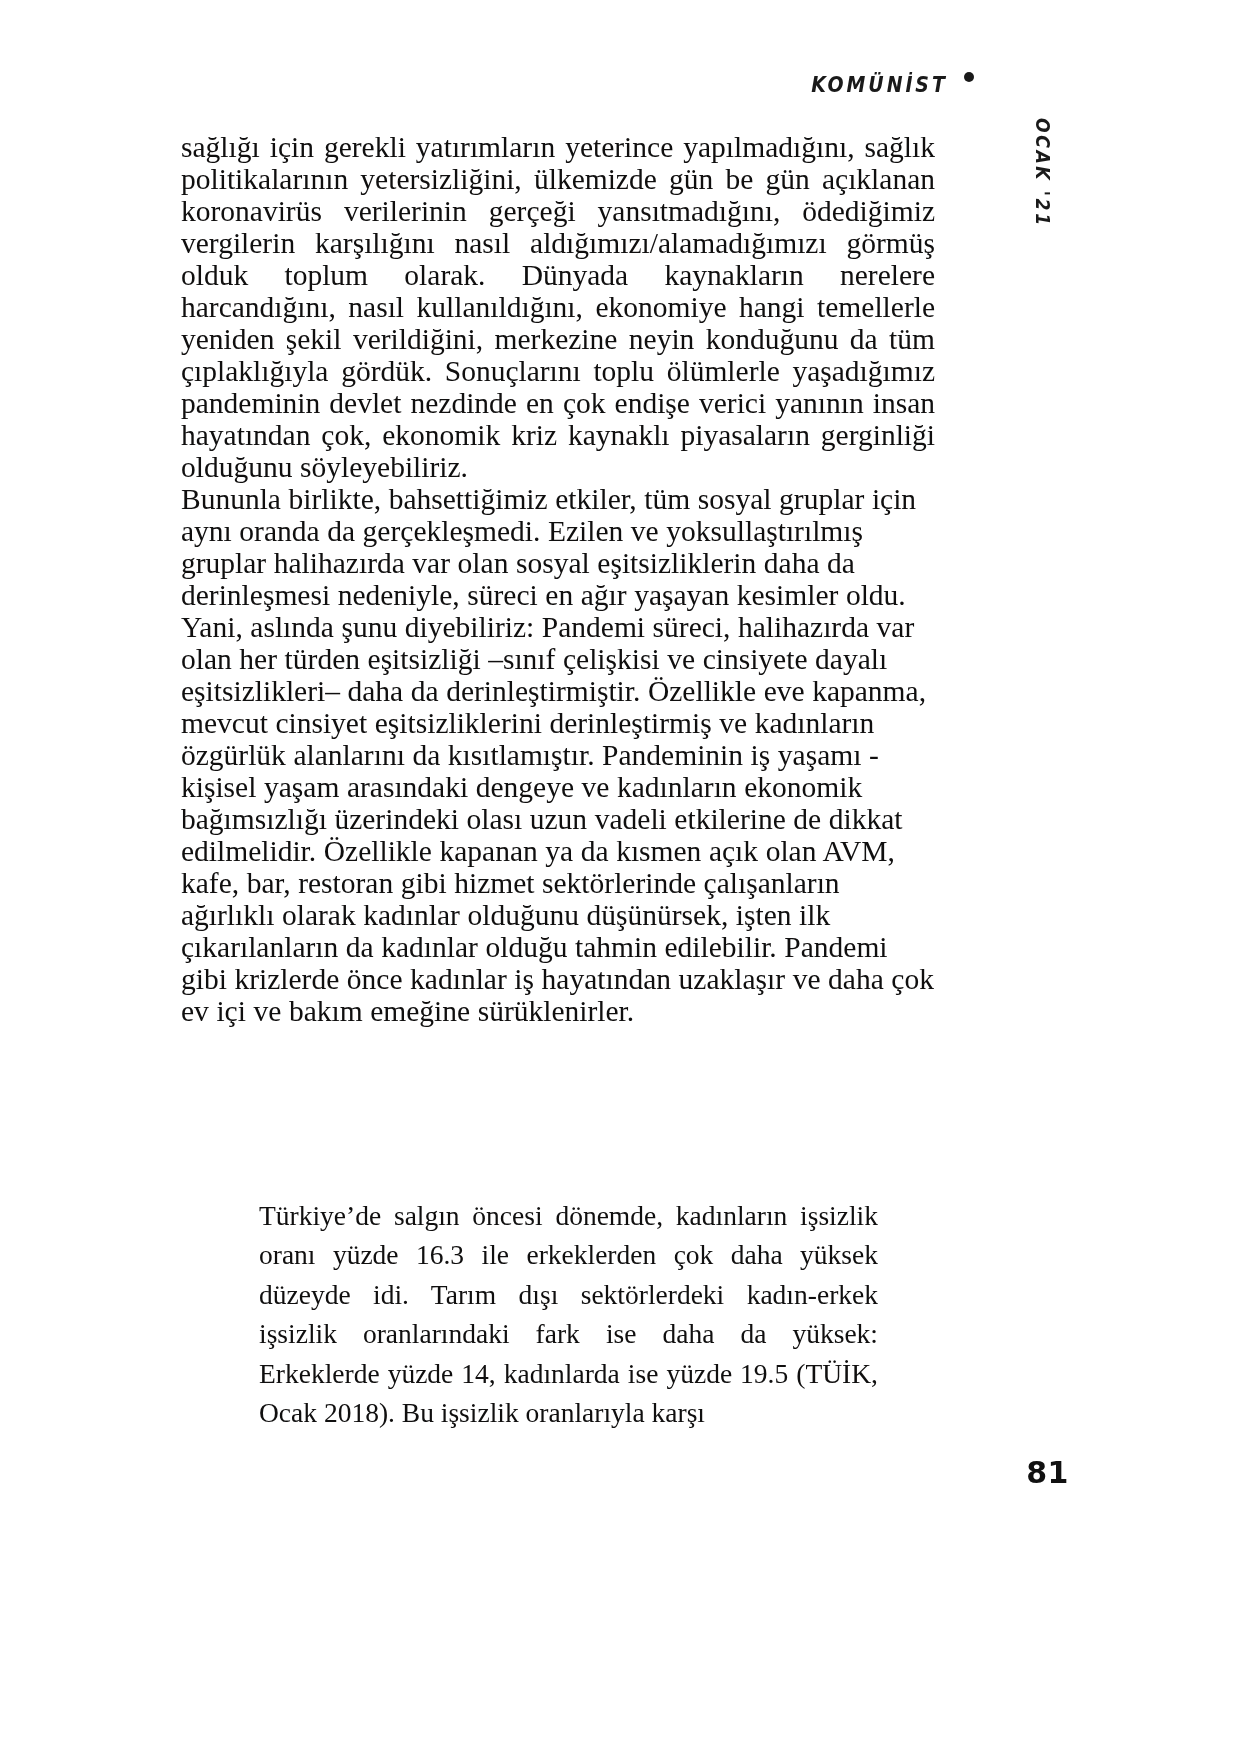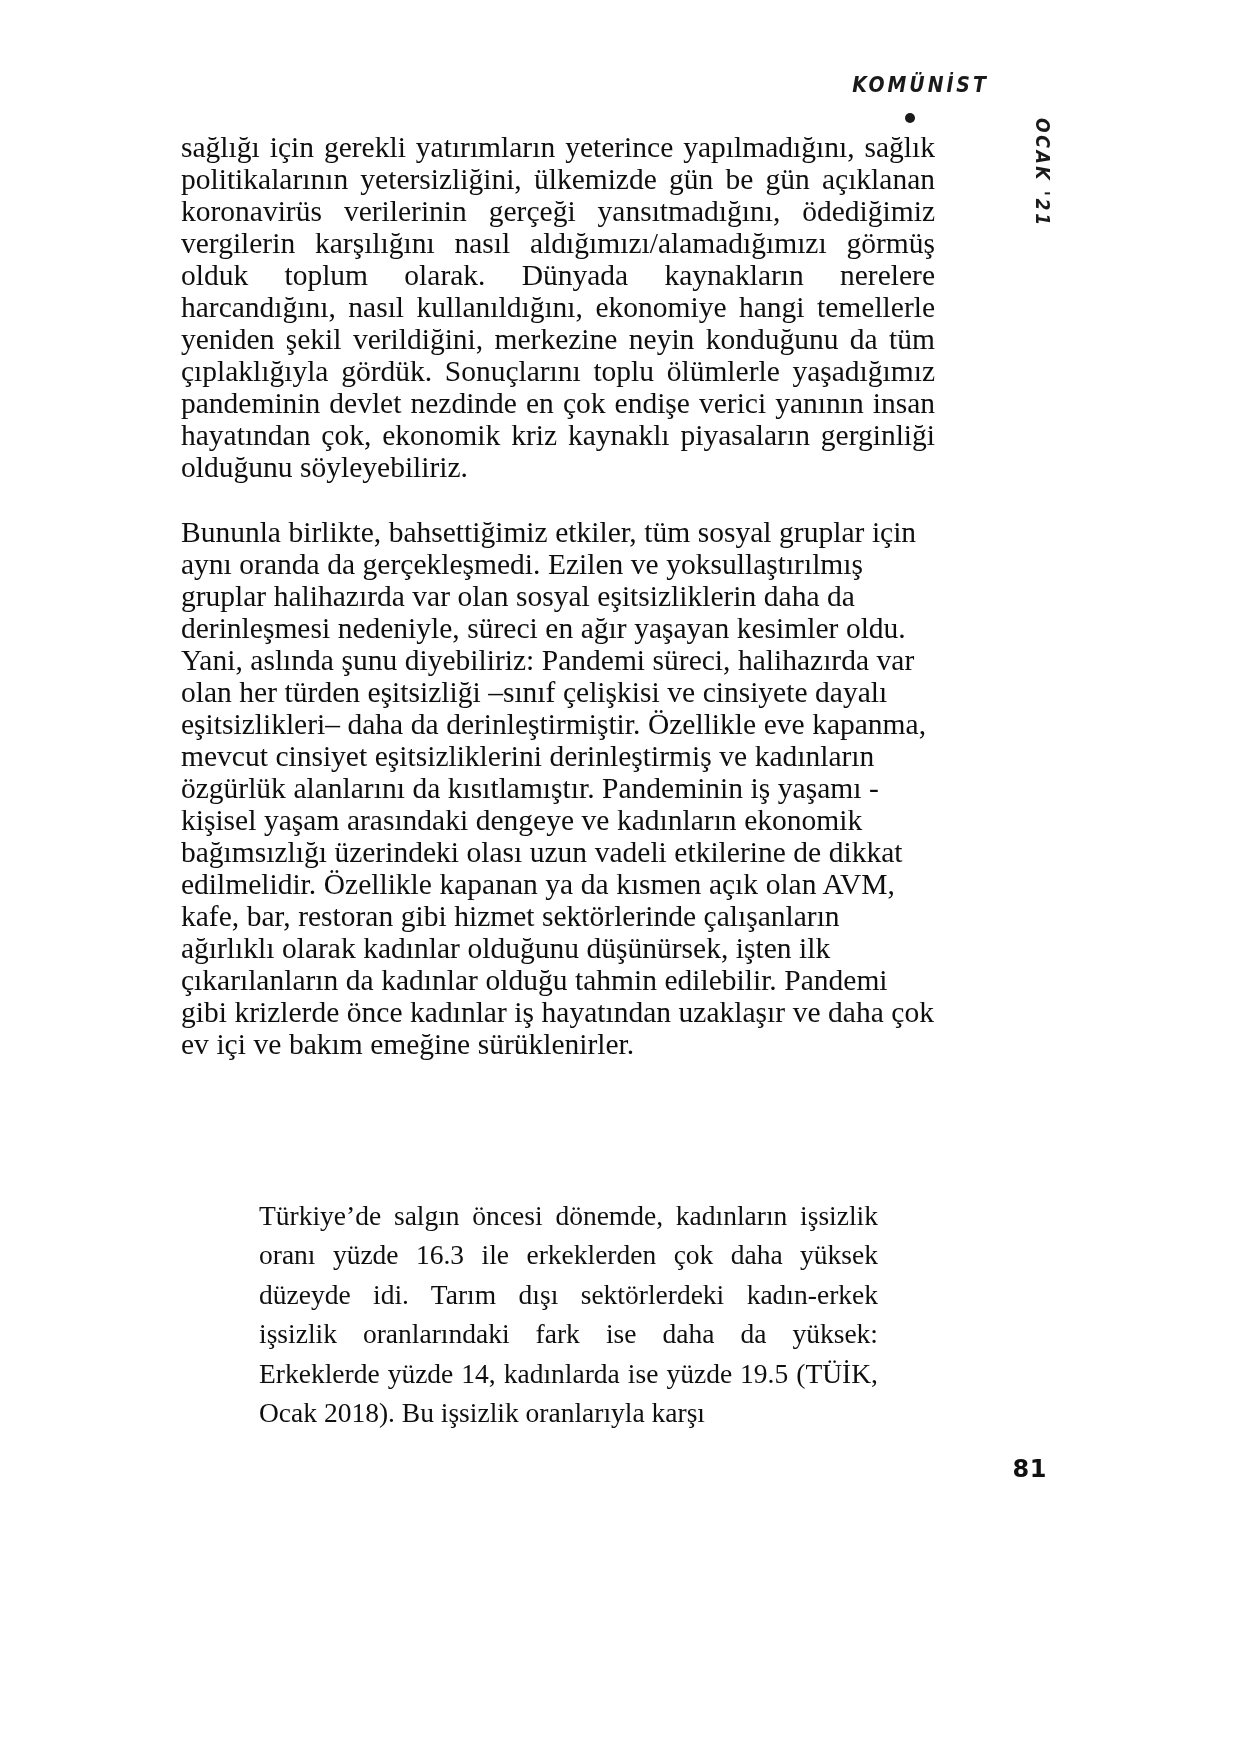--- a/index.html
+++ b/index.html
@@ -19,25 +19,23 @@
 
   .page {
     position: absolute;
     inset: 0;
   }
 
   
   .runhead {
     position: absolute;
     top: 72px;
-    right: 252px;
+    right: 267px;
     display: flex;
-    align-items: center;
     gap: 16px;
-    flex-direction: column;
   }
   .runhead-title {
     font-family: "DejaVu Sans", "Liberation Sans", sans-serif;
     font-weight: 700;
     font-style: italic;
     font-size: 22px;
     letter-spacing: 3.4px;
     color: #1a1a1a;
     transform: scaleX(0.86);
     transform-origin: right center;
@@ -86,21 +84,21 @@
     margin: 0;
     font-size: 29.5px;
     line-height: 32px;
     text-align: justify;
     text-justify: inter-word;
     -webkit-hyphens: none;
     hyphens: none;
     word-spacing: 0.2px;
   }
   p.body + p.body {
-    margin-top: 33px;
+    margin-top: 0;
   }
   p.body:last-child {
     text-align: left;
   }
 
   
   .quote {
     position: absolute;
     left: 259px;
     top: 1196px;
@@ -112,25 +110,25 @@
     line-height: 39.4px;
     text-align: justify;
     text-justify: inter-word;
     -webkit-hyphens: none;
     hyphens: none;
   }
 
   
   .folio {
     position: absolute;
-    right: 194px;
+    right: 172px;
     top: 1455px;
     font-family: "DejaVu Sans", "Liberation Sans", sans-serif;
     font-weight: 700;
-    font-size: 24px;
+    font-size: 30px;
     color: #111111;
     letter-spacing: 0.5px;
   }
 </style>
 </head>
 <body>
 
 <div class="page">
 
   <div class="runhead">

